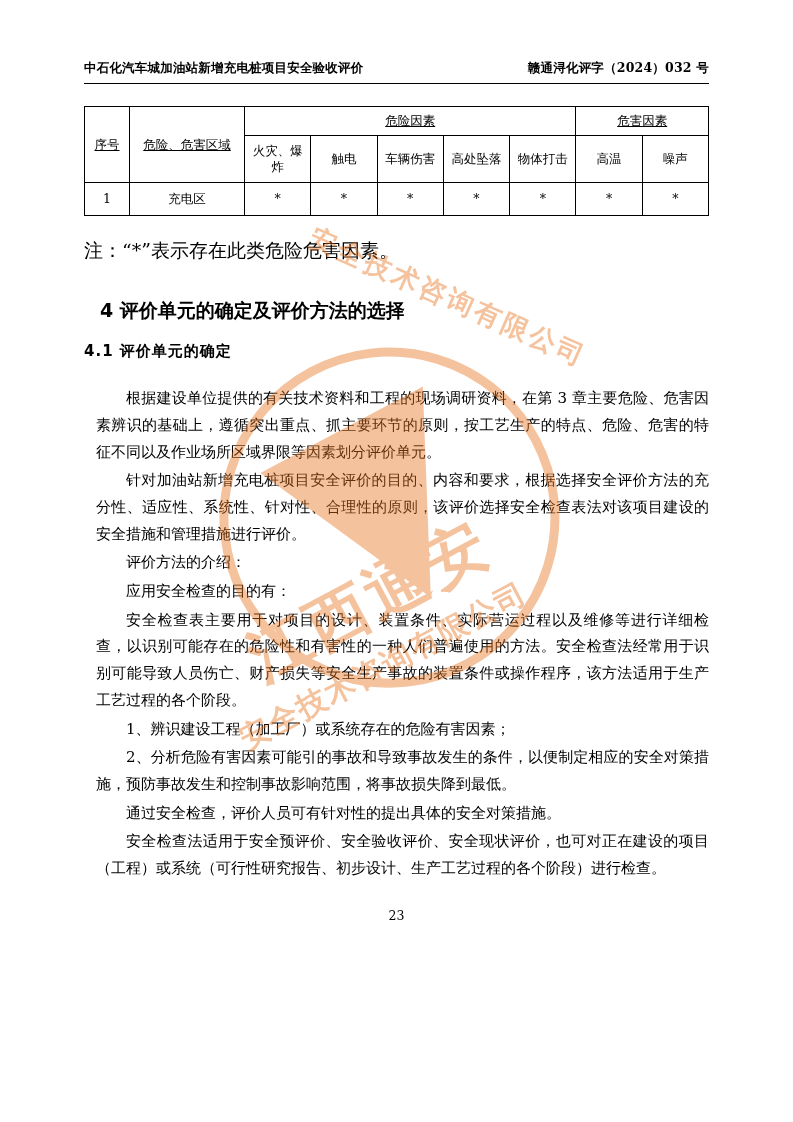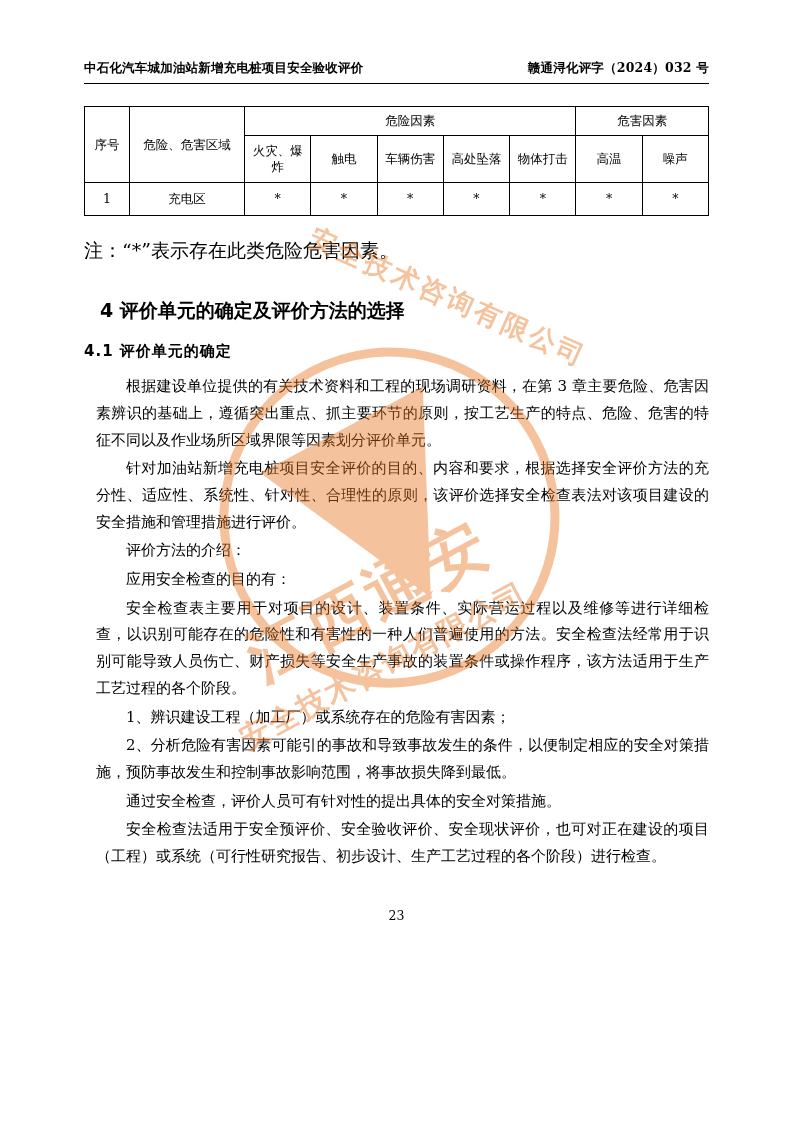--- a/index.html
+++ b/index.html
@@ -54,40 +54,40 @@
   }
   .c-no { width: 40px; }
   .c-zone { width: 110px; }
   .c-f { width: 68px; }
   .c-e { width: 56px; }
   .c-v { width: 56px; }
   .c-h { width: 52px; }
   .c-o { width: 52px; }
   .c-t { width: 56px; }
   .c-n { width: 56px; }
-  .row-h1 td { height: 22px; }
+  .row-h1 td { height: 22px; text-decoration: underline; }
   .row-h2 td { height: 40px; }
   .row-d td { height: 26px; }
 
   
   .note {
     font-size: 19px;
     margin: 18px 0 0 0;
     line-height: 1.7;
   }
   h2.sec {
     font-size: 19px;
     font-weight: bold;
     margin: 32px 0 16px 16px;
     font-family: "DejaVu Sans", "Liberation Sans", sans-serif;
   }
   h3.sub {
     font-size: 15px;
     font-weight: bold;
-    margin: 18px 0 12px 0;
+    margin: 18px 0 24px 0;
     font-family: "DejaVu Sans", "Liberation Sans", sans-serif;
     letter-spacing: 1px;
   }
   p.para {
     font-size: 15px;
     line-height: 1.78;
     margin: 0 0 2px 12px;
     text-align: justify;
     text-justify: inter-ideograph;
     text-indent: 2em;

